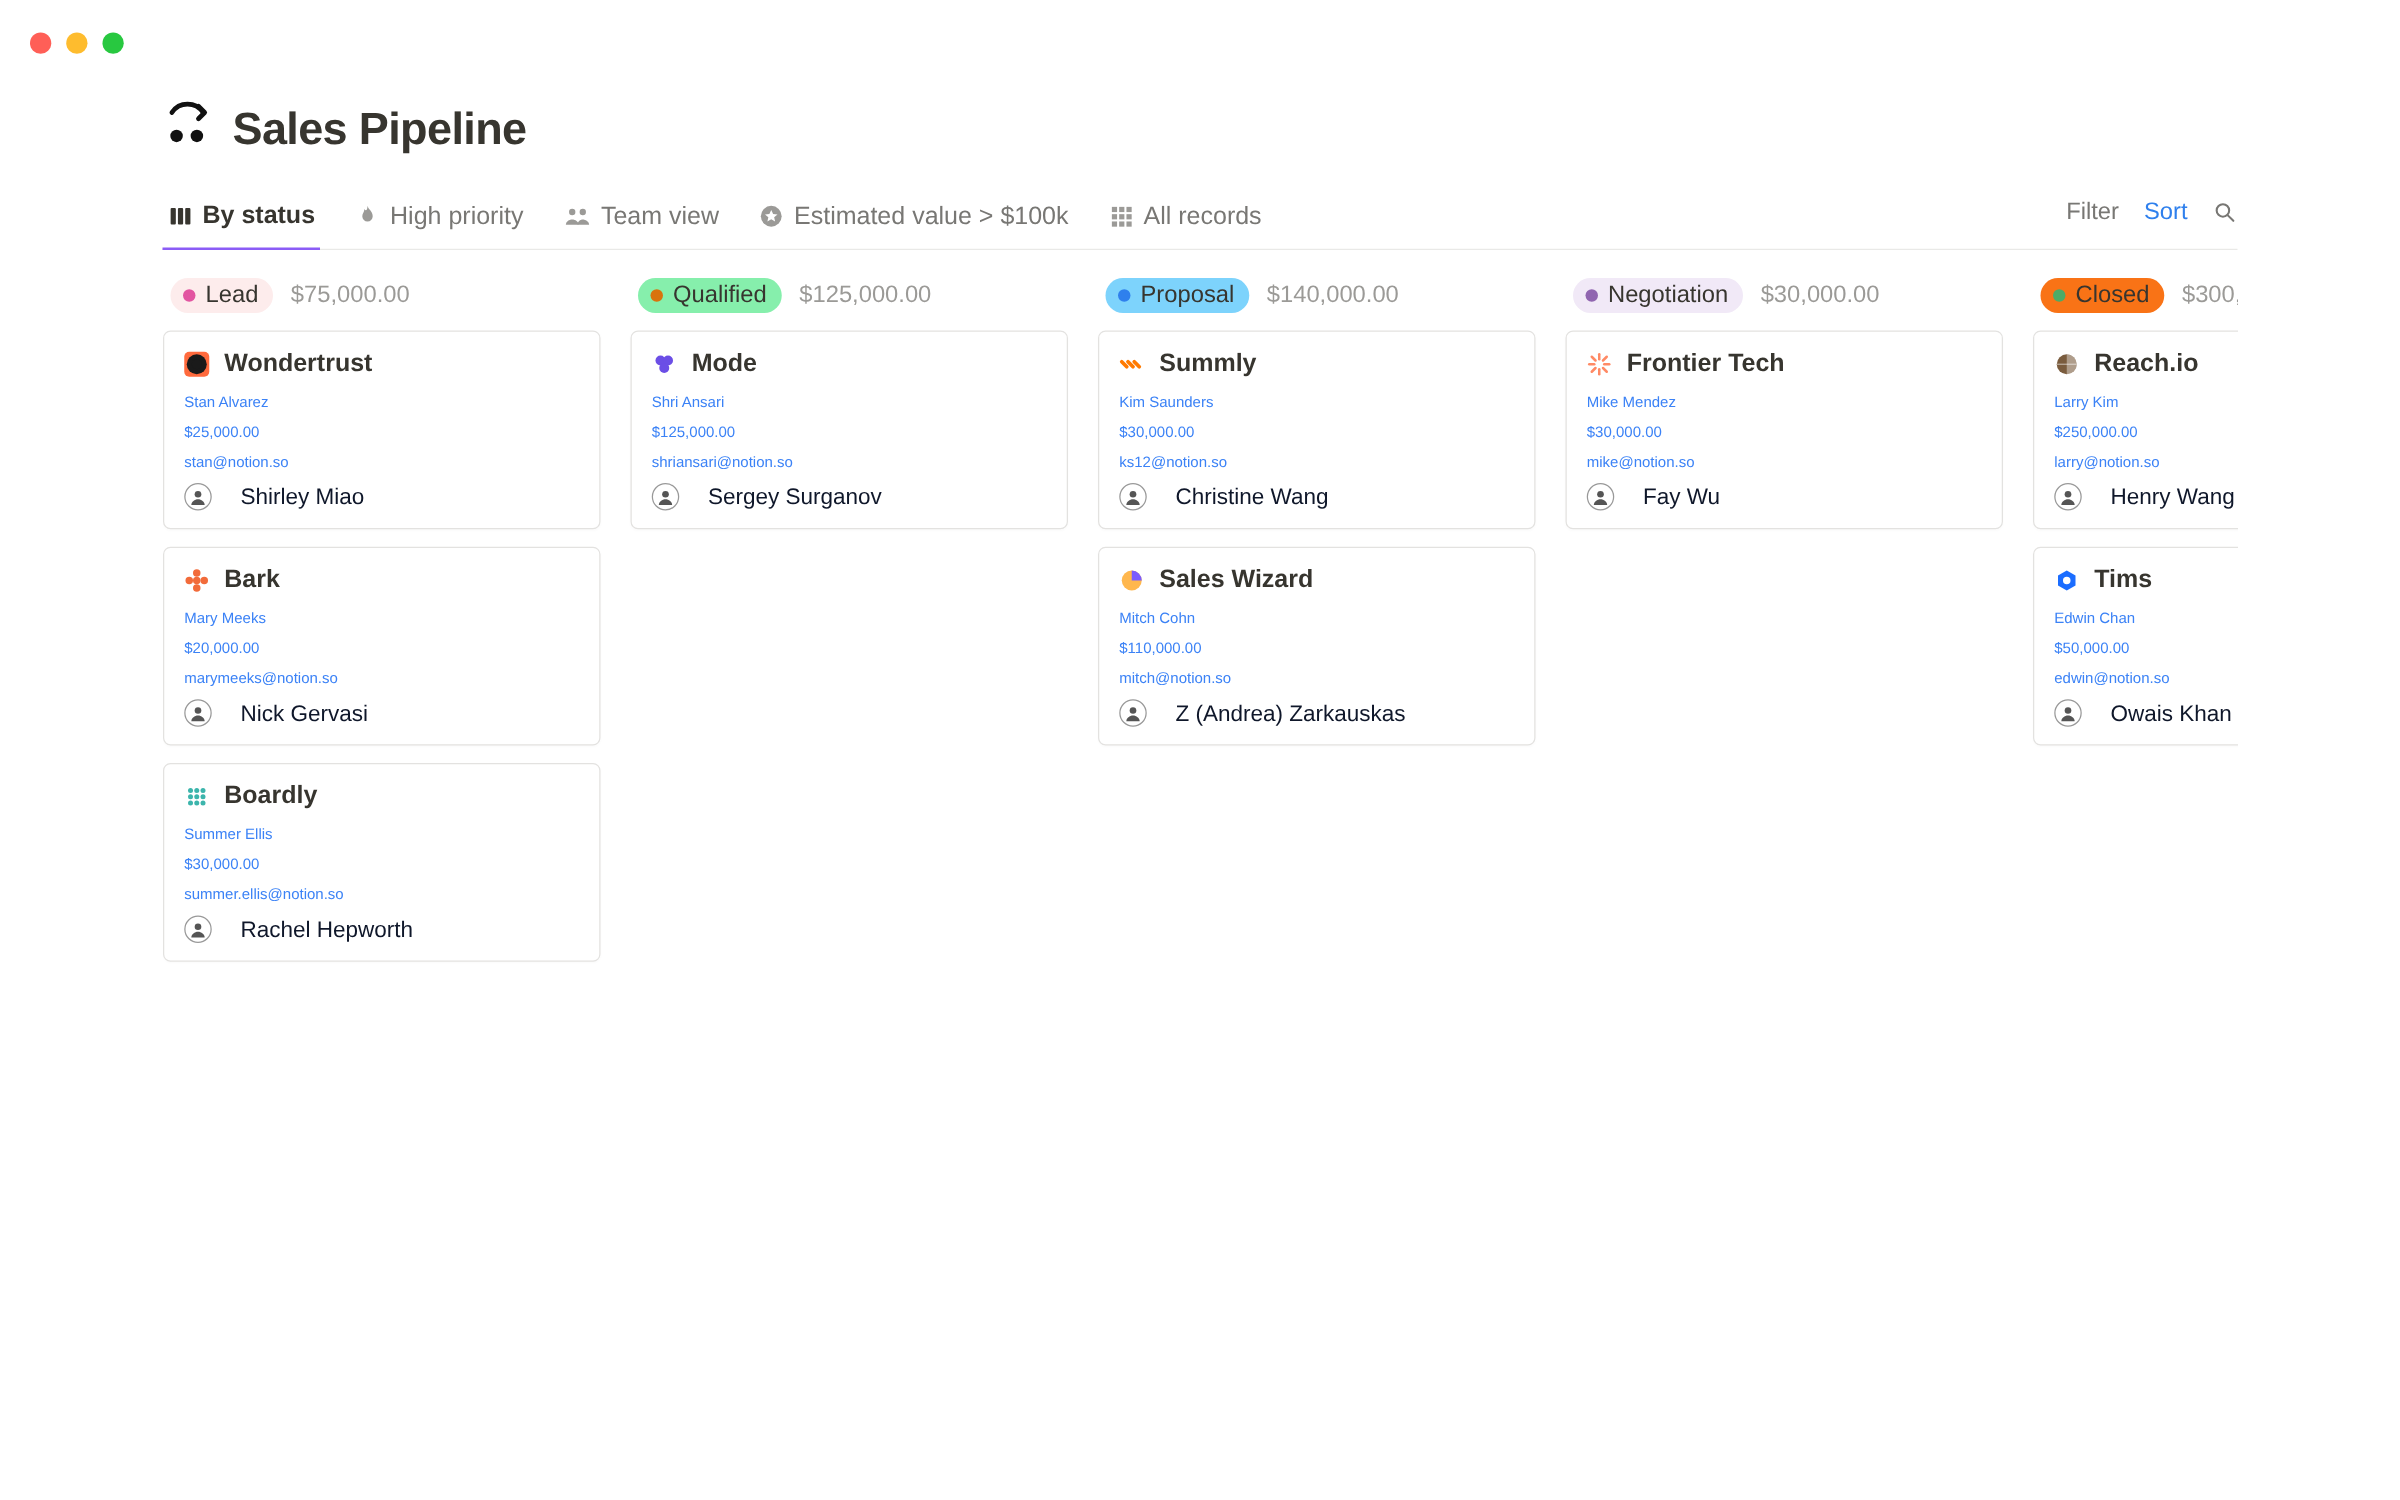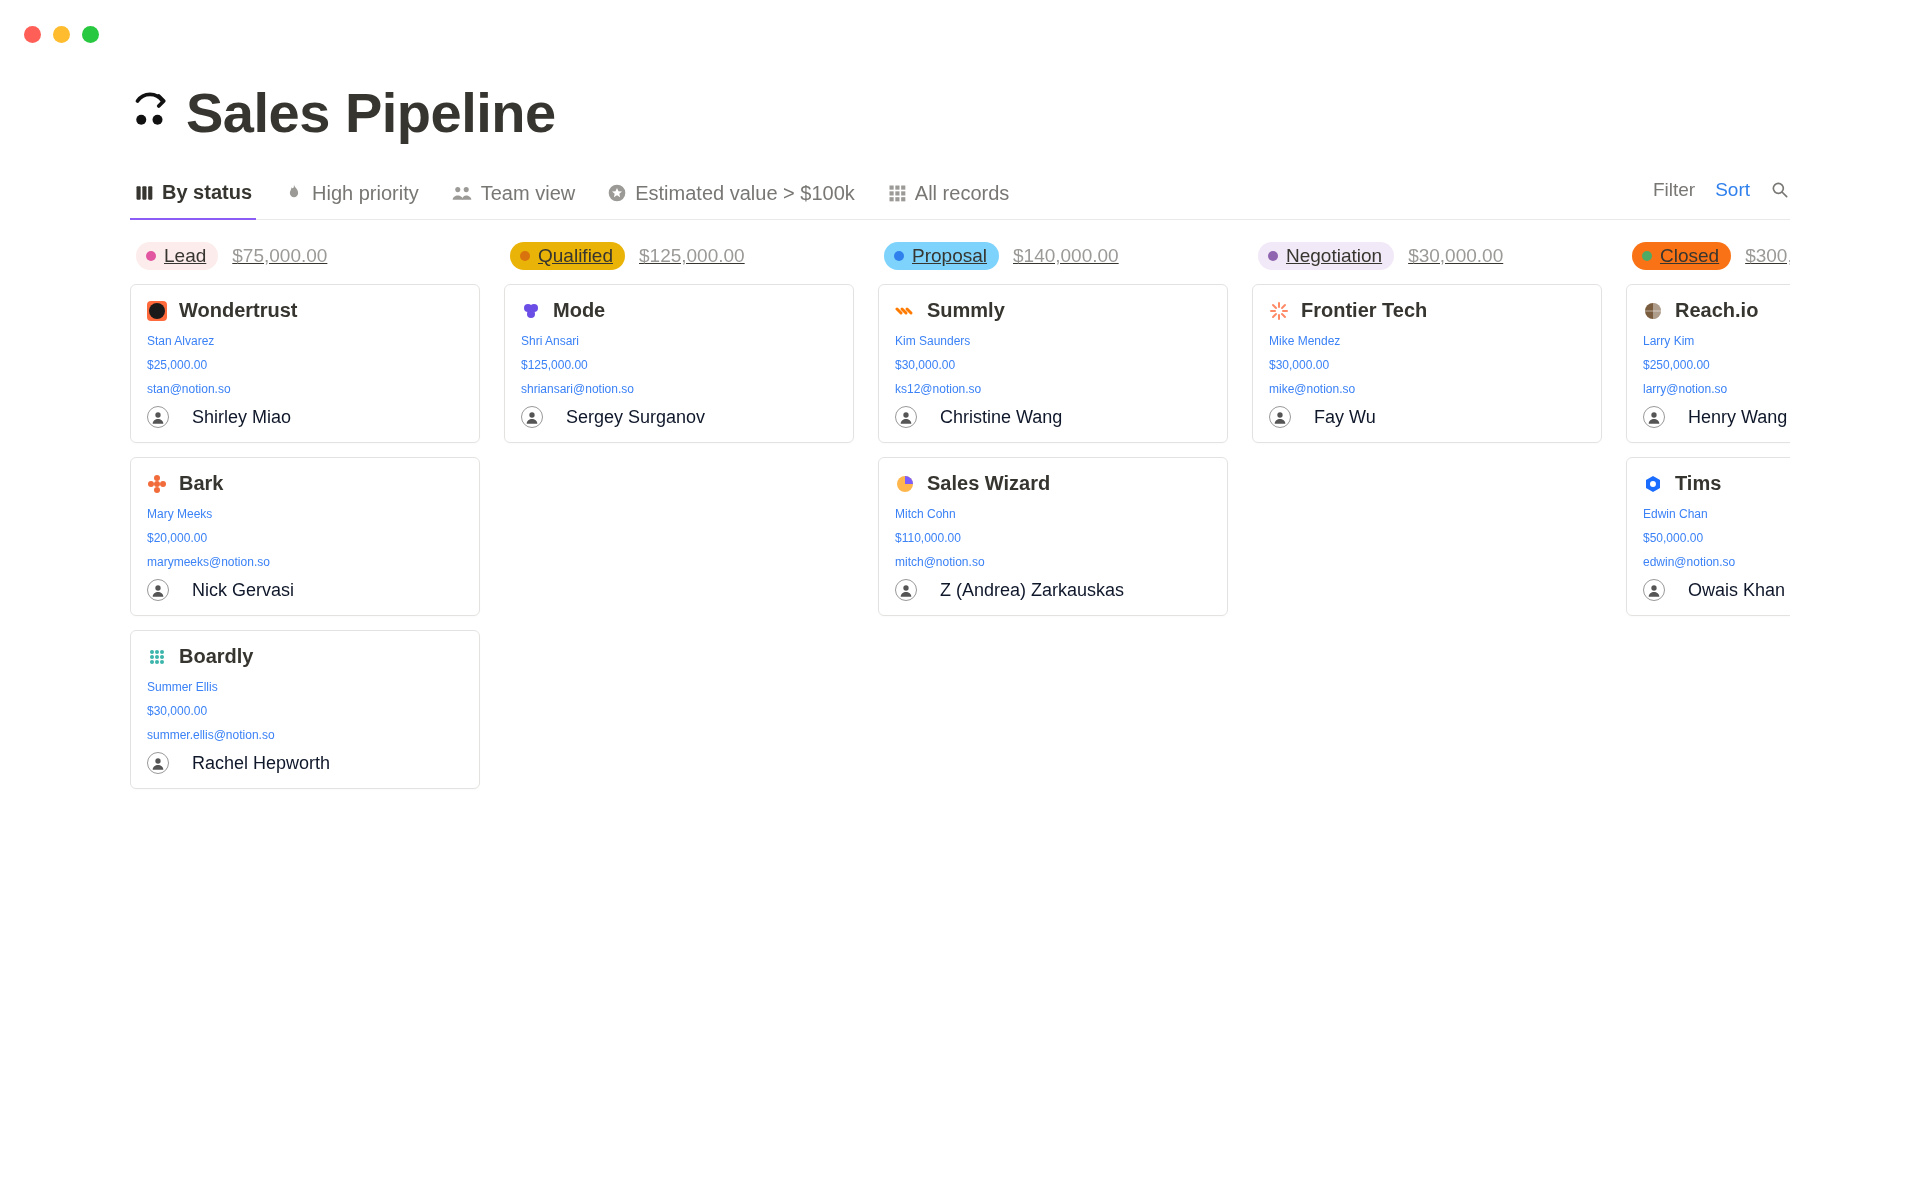--- a/index.html
+++ b/index.html
@@ -6,36 +6,36 @@
 body { font-family: -apple-system, BlinkMacSystemFont, "Segoe UI", Helvetica, Arial, sans-serif; background:#fff; color:#37352f; width:1920px; height:1200px; overflow:hidden; }
 
 
 .traffic { position:absolute; top:26px; left:24px; display:flex; gap:12px; }
 .traffic .dot { width:17px; height:17px; border-radius:50%; }
 .dot.red{background:#ff5f57;} .dot.yellow{background:#febc2e;} .dot.green{background:#28c840;}
 
 .page { padding:80px 130px 0 130px; }
 
 .title-row { display:flex; align-items:center; gap:16px; margin-bottom:28px; }
-.title-row .title { font-size:56px; font-weight:700; letter-spacing:-0.5px; }
+.title-row .title { font-size:36px; font-weight:700; letter-spacing:-0.5px; }
 .pipeline-icon svg { width:40px; height:40px; }
 
 
 .views { display:flex; align-items:center; border-bottom:1px solid #e9e9e7; position:relative; }
 .views .view { display:flex; align-items:center; gap:8px; padding:8px 4px 14px 4px; margin-right:24px; color:#787774; font-size:20px; cursor:pointer; }
 .views .view.active { color:#37352f; font-weight:600; border-bottom:2px solid #8b5cf6; margin-bottom:-1px; }
 .views .view .vicn { display:flex; align-items:center; }
 .views .right { margin-left:auto; display:flex; align-items:center; gap:20px; color:#787774; font-size:19px; padding-bottom:12px; }
 .views .right .sort { color:#2f80ed; }
 .views .right .item { cursor:pointer; display:flex; align-items:center; }
 
 
 .board { display:flex; gap:24px; margin-top:22px; overflow-x:auto; }
 .col { width:350px; flex-shrink:0; }
-.col-header { display:flex; align-items:center; gap:14px; margin-bottom:14px; padding:0 6px;text-decoration:underline; }
+.col-header { display:flex; align-items:center; gap:14px; margin-bottom:14px; padding:0 6px; }
 .pill { display:inline-flex; align-items:center; gap:8px; padding:3px 12px 3px 10px; border-radius:14px; font-size:19px; }
 .pill .pdot { width:10px; height:10px; border-radius:50%; }
 .col-sum { color:#9b9a97; font-size:19px; }
 
 .card { border:1px solid #e3e2e0; border-radius:6px; background:#fff; padding:14px 16px 14px 16px; margin-bottom:14px; box-shadow:0 1px 2px rgba(0,0,0,0.02); cursor:pointer; }
 .card .hdr { display:flex; align-items:center; gap:12px; font-weight:600; font-size:20px; margin-bottom:12px; }
 .card .logo { width:20px; height:20px; border-radius:4px; display:flex; align-items:center; justify-content:center; flex-shrink:0; }
 .card .row { font-size:12px; color:#3b82f6; margin-bottom:10px; }
 .card .owner { display:flex; align-items:flex-end; gap:23px; font-size:18px; color:#0f172a; margin-top:4px; }
 .card .owner .avatar { width:22px; height:22px; border-radius:50%; background:#fff; border:1px solid #999; display:flex; align-items:center; justify-content:center; overflow:hidden; }
@@ -221,21 +221,21 @@
                 <circle cx="12" cy="9" r="4" fill="#555"></circle>
                 <path d="M4 22c0-4 4-7 8-7s8 3 8 7" fill="#555"></path>
               </svg>
             </span>
         <span>Rachel Hepworth</span>
       </div>
         </div>
       </div>
       <div class="col">
         <div class="col-header">
-          <span class="pill" style="background:#eab308">
+          <span class="pill" style="background:#86efac">
             <span class="pdot" style="background:#d9730d"></span>
             <span>Qualified</span>
           </span>
           <span class="col-sum">$125,000.00</span>
         </div>
         <div class="card">
       <div class="hdr">
         <span class="logo" style="background:#ffffff">
               <svg viewBox="0 0 20 20">
                 <g fill="#6b4ee6">

